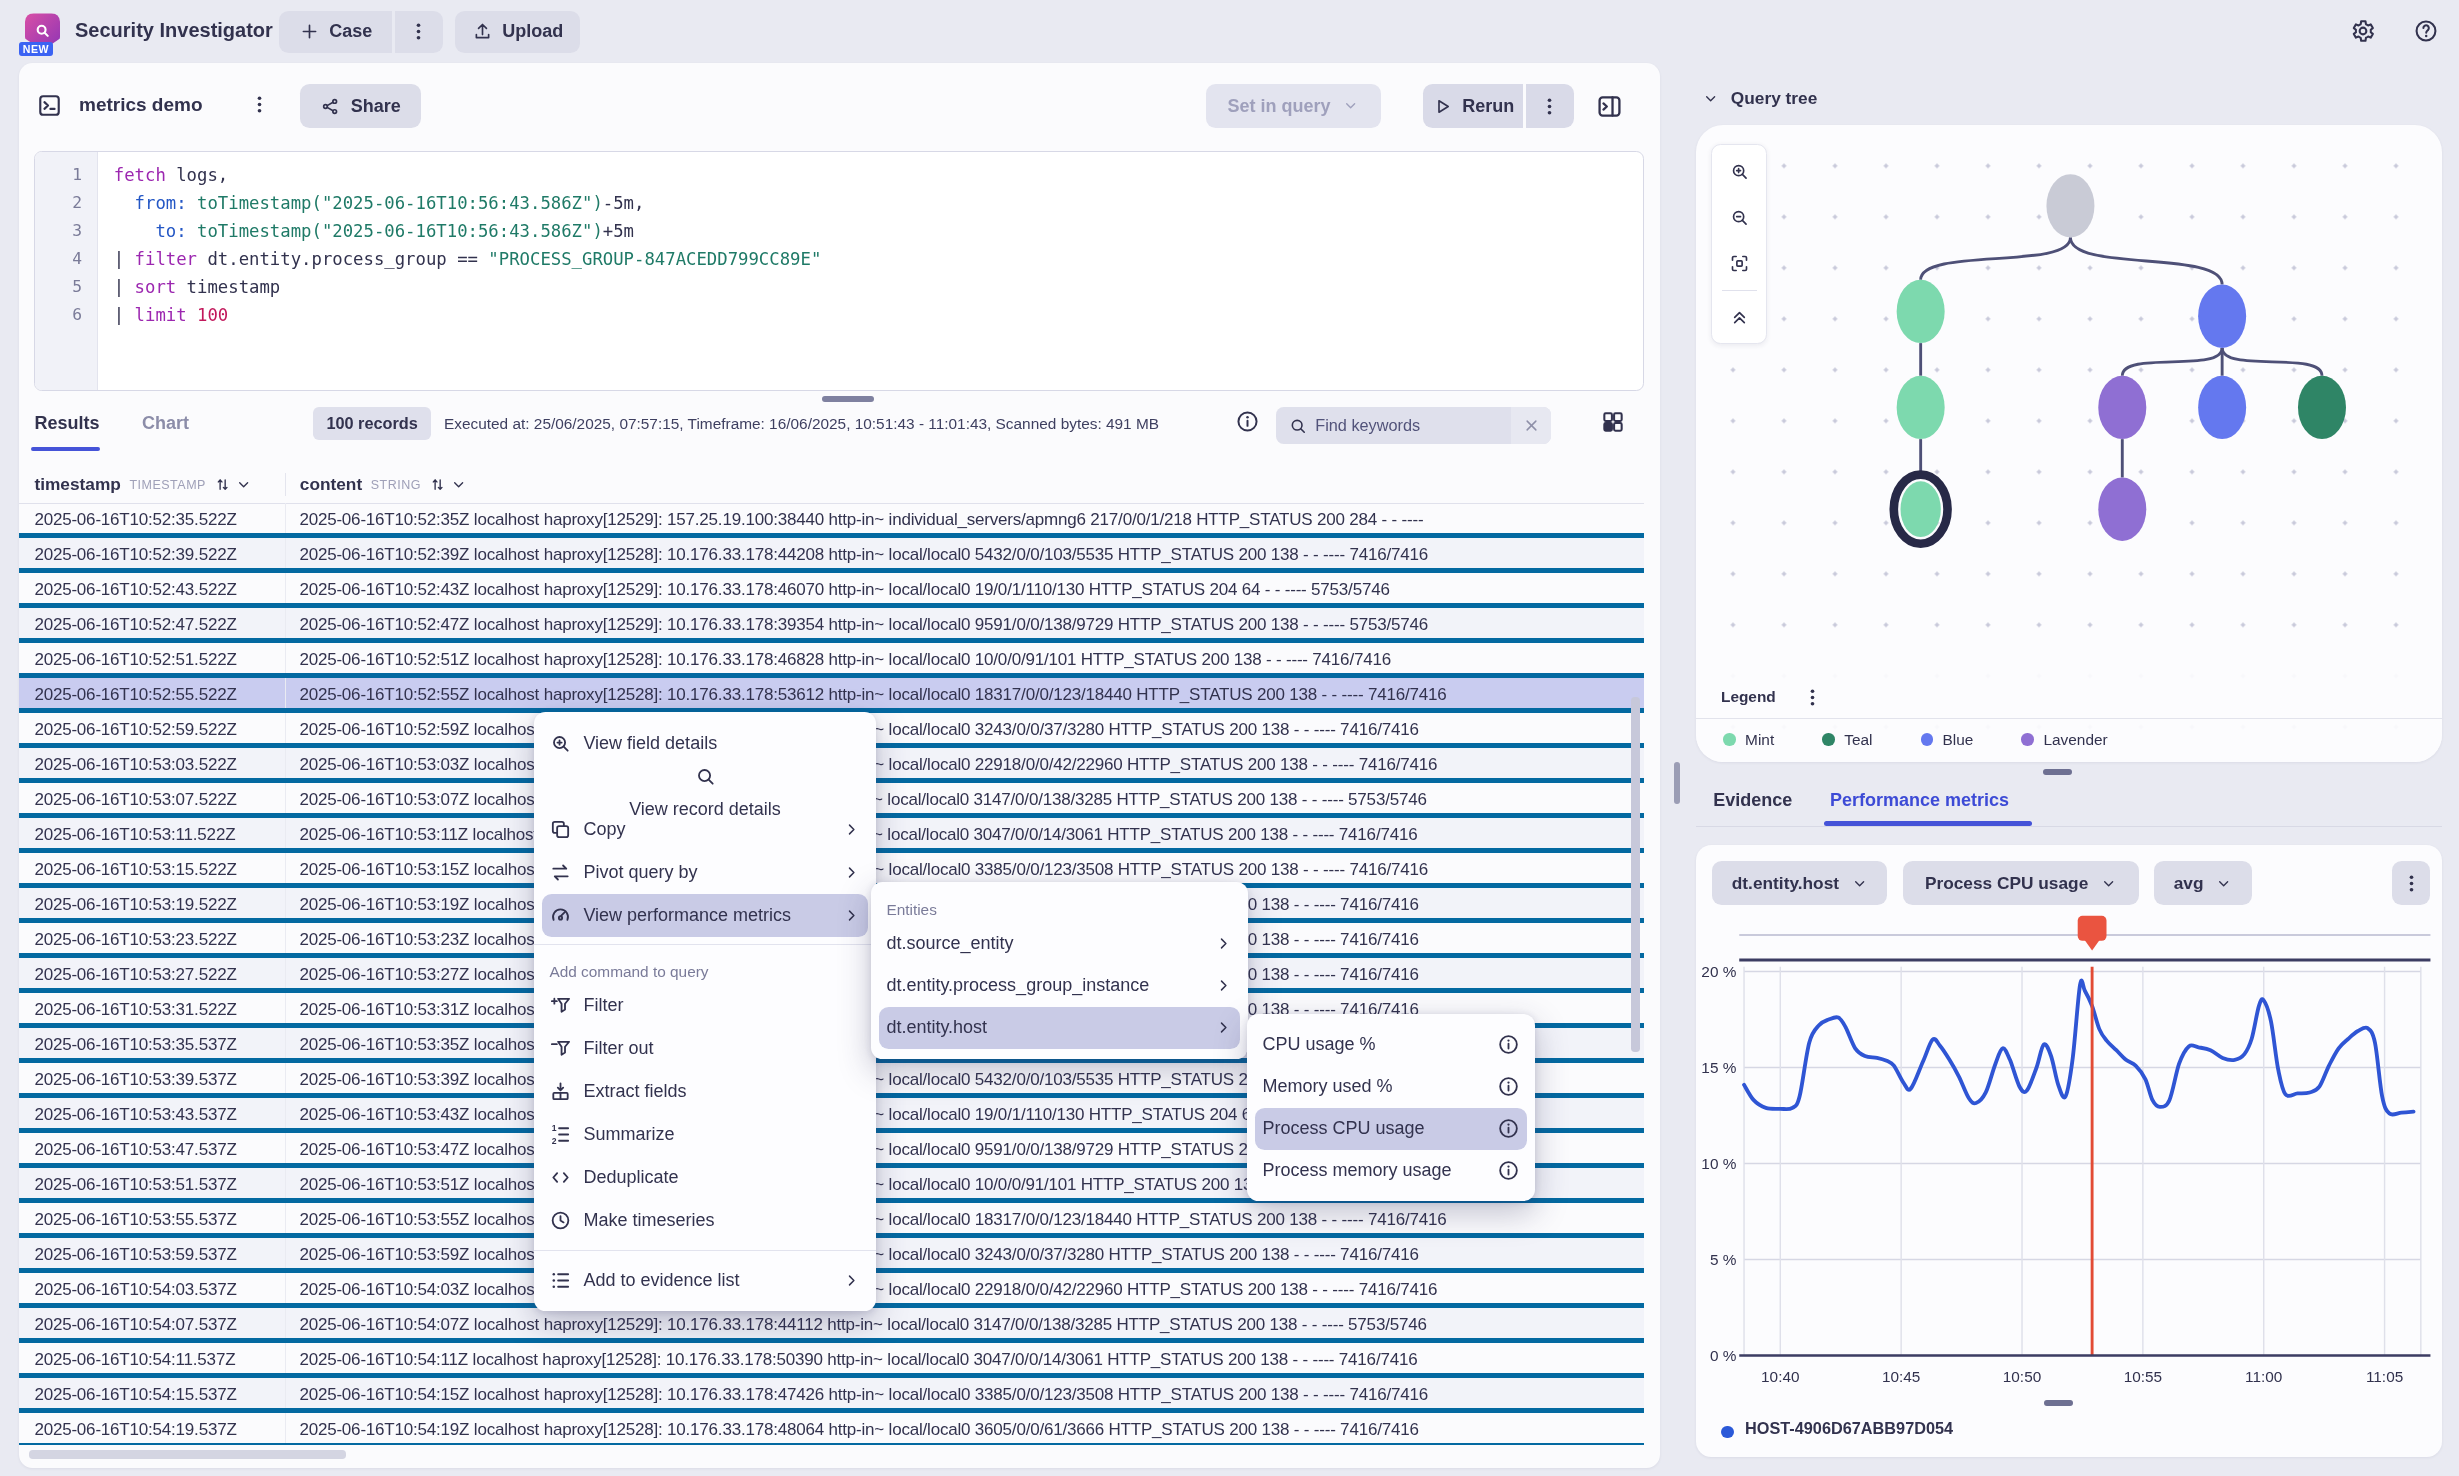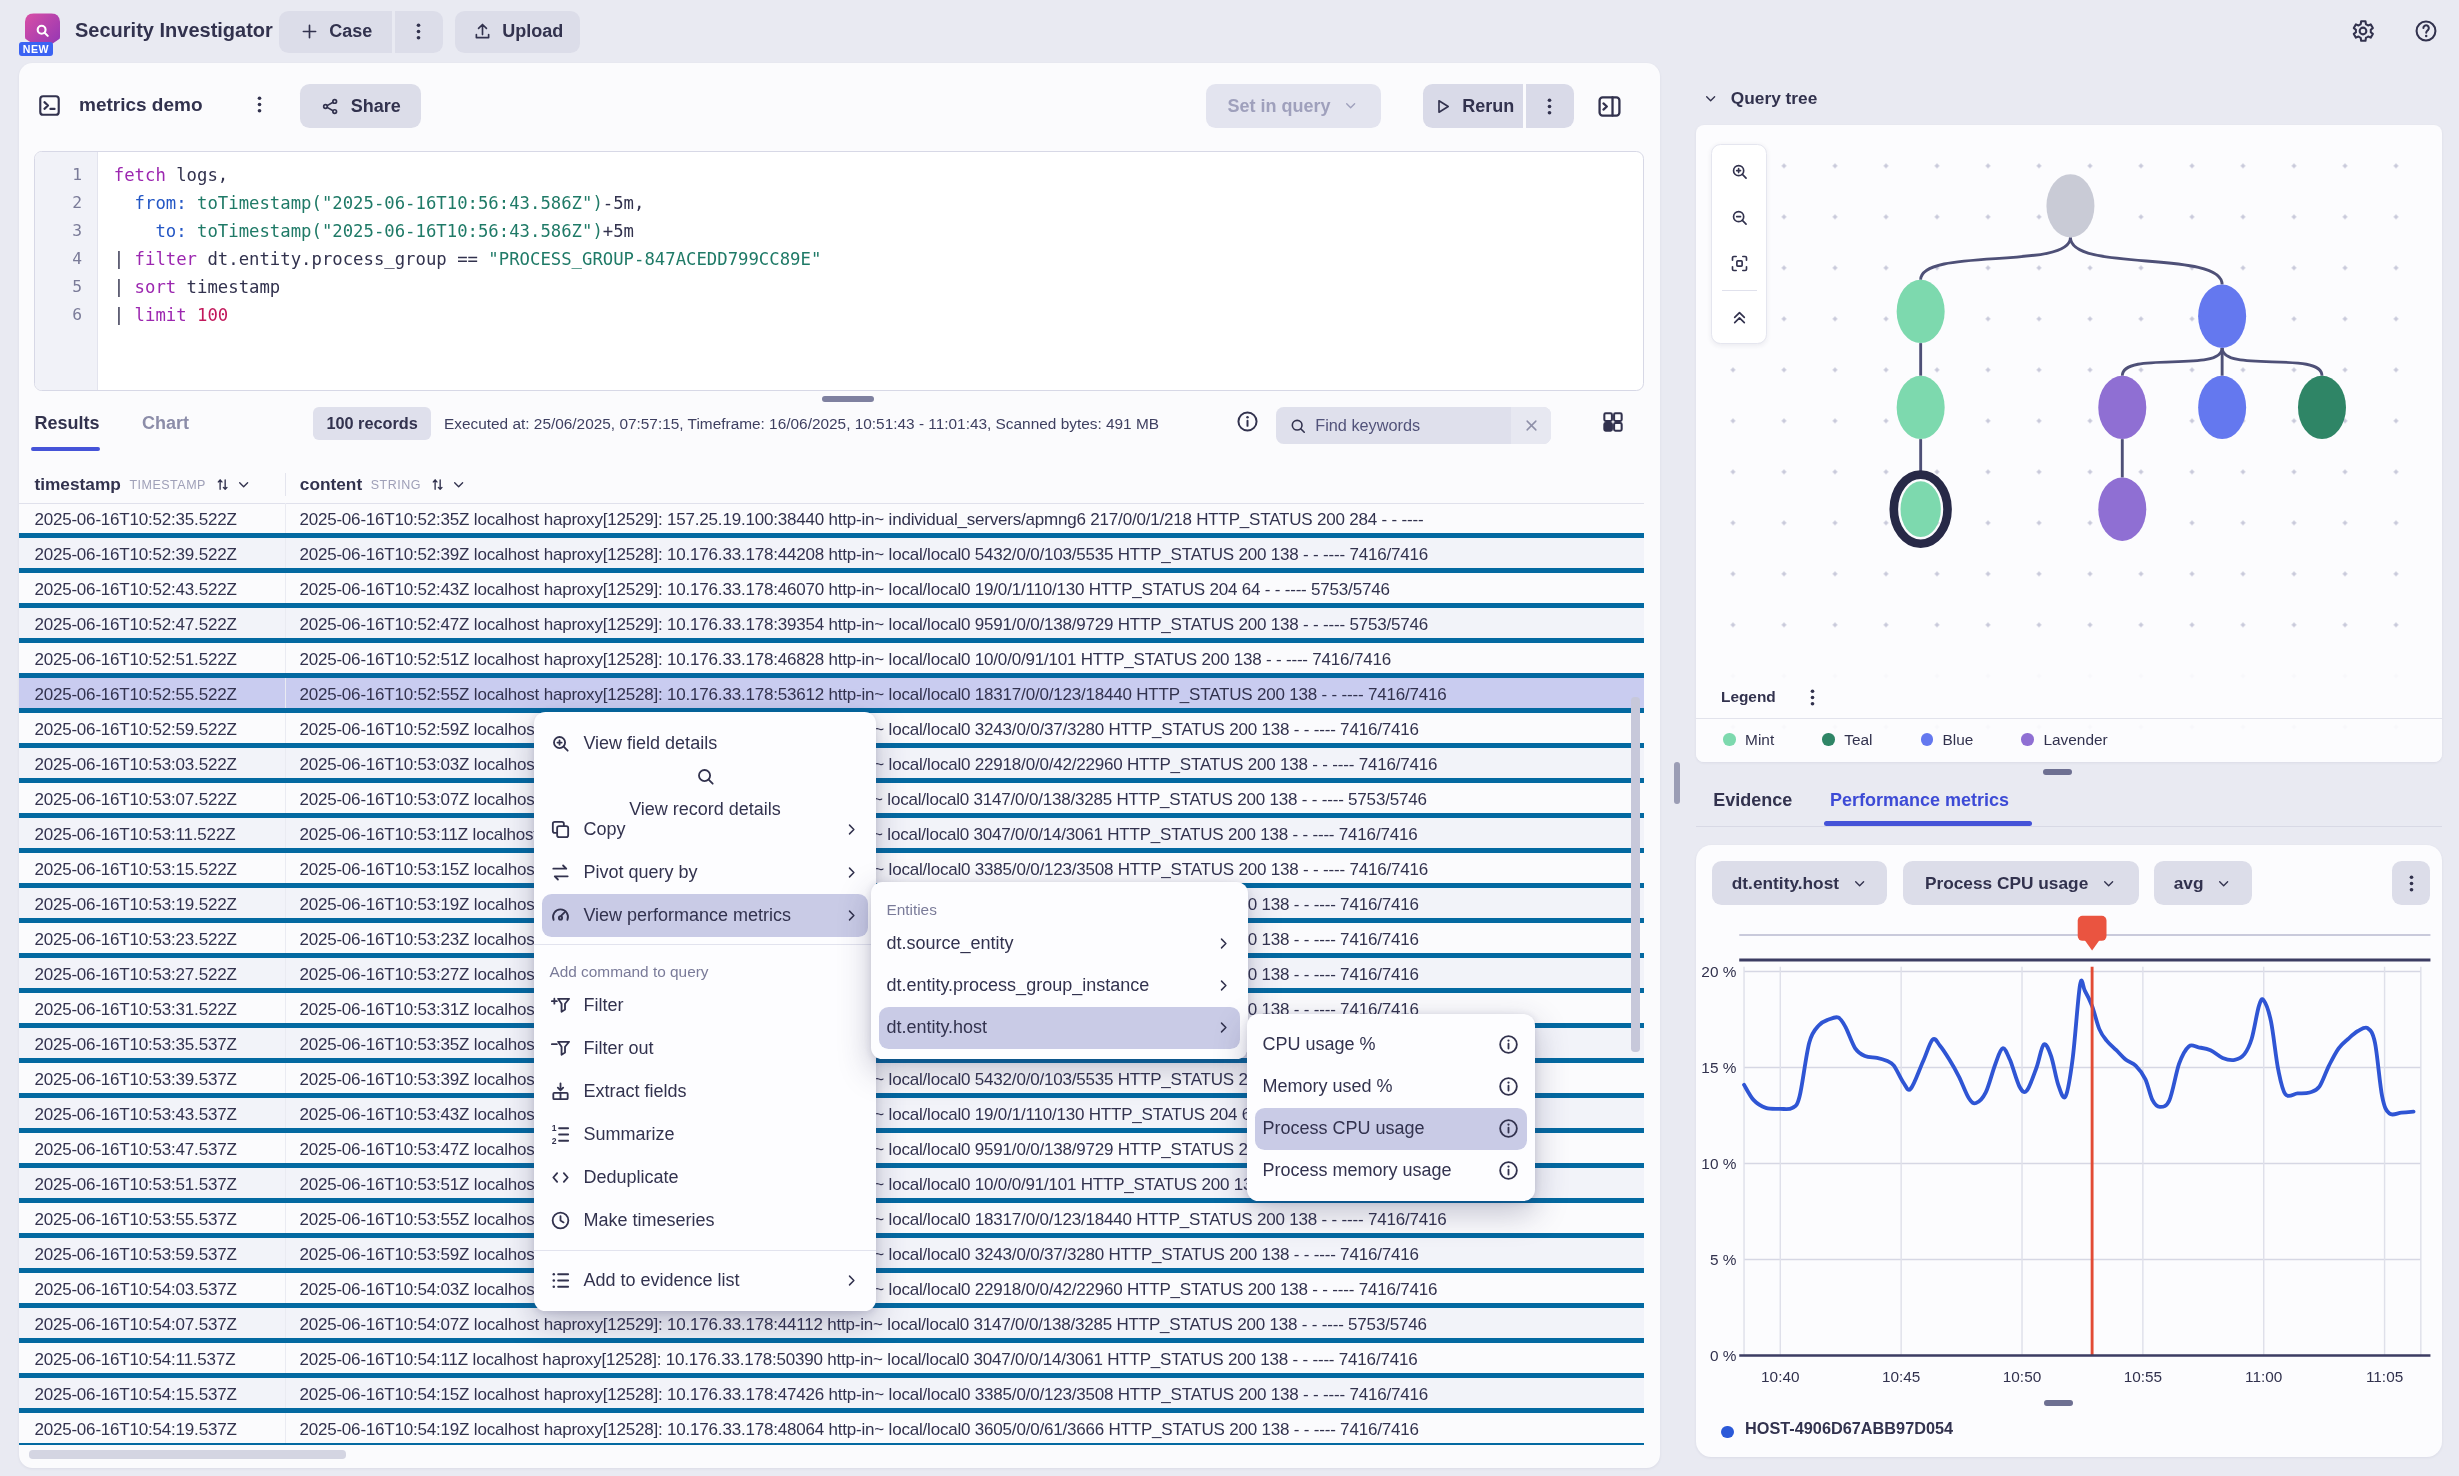--- a/index.html
+++ b/index.html
@@ -54,21 +54,21 @@
   
   .menu{background:#FDFDFF;border-radius:11.5px;box-shadow:0 11.5px 33px rgba(45,45,90,.28),0 1.9px 7.7px rgba(45,45,90,.14);padding:9.6px 0;box-sizing:border-box;}
   .mi{display:flex;align-items:center;height:43px;padding:0 15.4px;gap:11px;font-size:18px;color:#32324E;cursor:pointer;box-sizing:border-box;}
   .mi .lbl{white-space:nowrap;}
   .mi .arrow{margin-left:auto;color:#32324E;}
   .mi.hl{background:#C9CBE6;border-radius:9.6px;margin:0 7.7px;padding:0 7.7px;}
   .mi-div{height:1px;background:#E2E3EE;margin:7.7px 0;}
   .mi-section{font-size:15.4px;color:#7A7B99;padding:9.6px 15.4px 3.8px 15.4px;}
   
   .qt-title{font-size:17.3px;font-weight:bold;}
-  #tree-card{left:1696px;top:125px;width:746px;height:637px;background:#FCFCFE;border-radius:8px;box-shadow:0 1px 2.9px rgba(40,40,80,.07);background-image:radial-gradient(#C9CADB 2.1px,transparent 2.2px);background-size:51px 51px;background-position:11.5px 15.4px;overflow:hidden;}
+  #tree-card{left:1696px;top:125px;width:746px;height:637px;background:#FCFCFE;border-radius:27px;box-shadow:0 1px 2.9px rgba(40,40,80,.07);background-image:radial-gradient(#C9CADB 2.1px,transparent 2.2px);background-size:51px 51px;background-position:11.5px 15.4px;overflow:hidden;}
   #tree-toolbar{left:15.4px;top:19px;width:54px;background:#FFFFFF;border:1px solid #E5E6EF;border-radius:9.6px;box-shadow:0 1.9px 5.8px rgba(40,40,80,.08);display:flex;flex-direction:column;align-items:center;padding:3.8px 0;}
   .tt-btn{width:46px;height:46px;display:flex;align-items:center;justify-content:center;cursor:pointer;color:#32324E;}
   .tt-div{width:35px;height:1px;background:#E0E1EC;margin:2.9px 0;}
   #legend-block{left:0;bottom:0;width:746px;background:rgba(252,252,254,.92);}
   .legend-title{font-size:15.4px;font-weight:600;}
   .legend-item{display:flex;align-items:center;gap:9.6px;font-size:15.4px;}
   .dot{border-radius:50%;flex:none;}
   .rtab{font-size:18px;cursor:pointer;}
   .rtab.active{color:#3D4BD6;font-weight:bold;}
   .rtab.idle{color:#32324E;font-weight:bold;}

